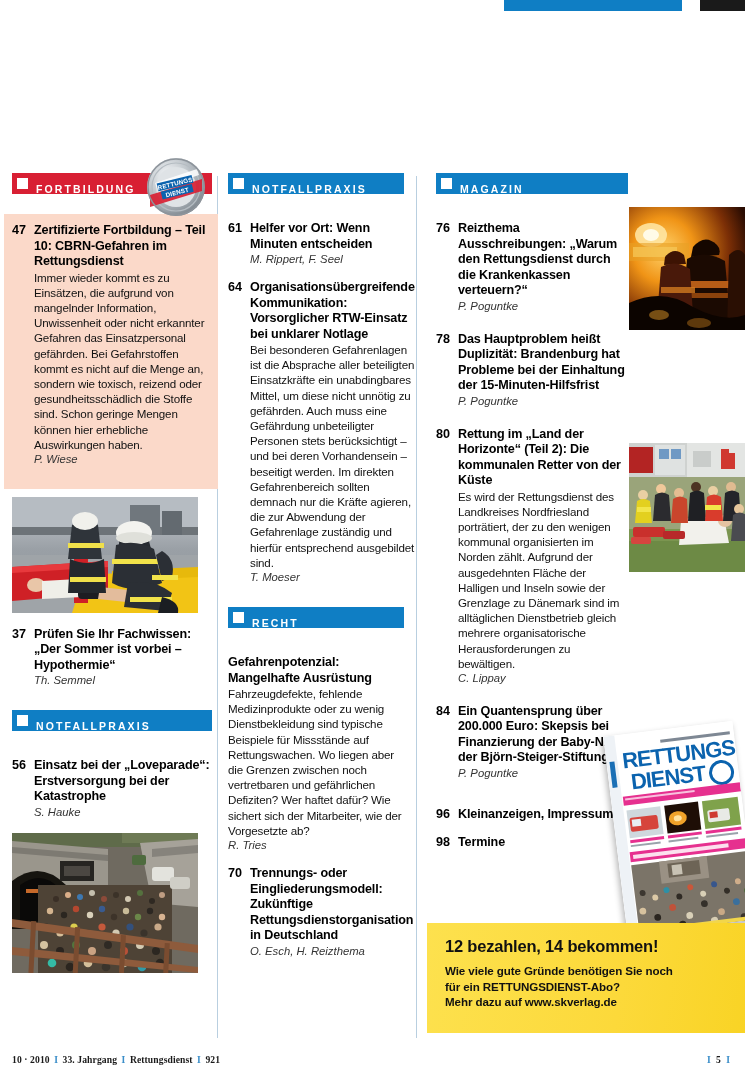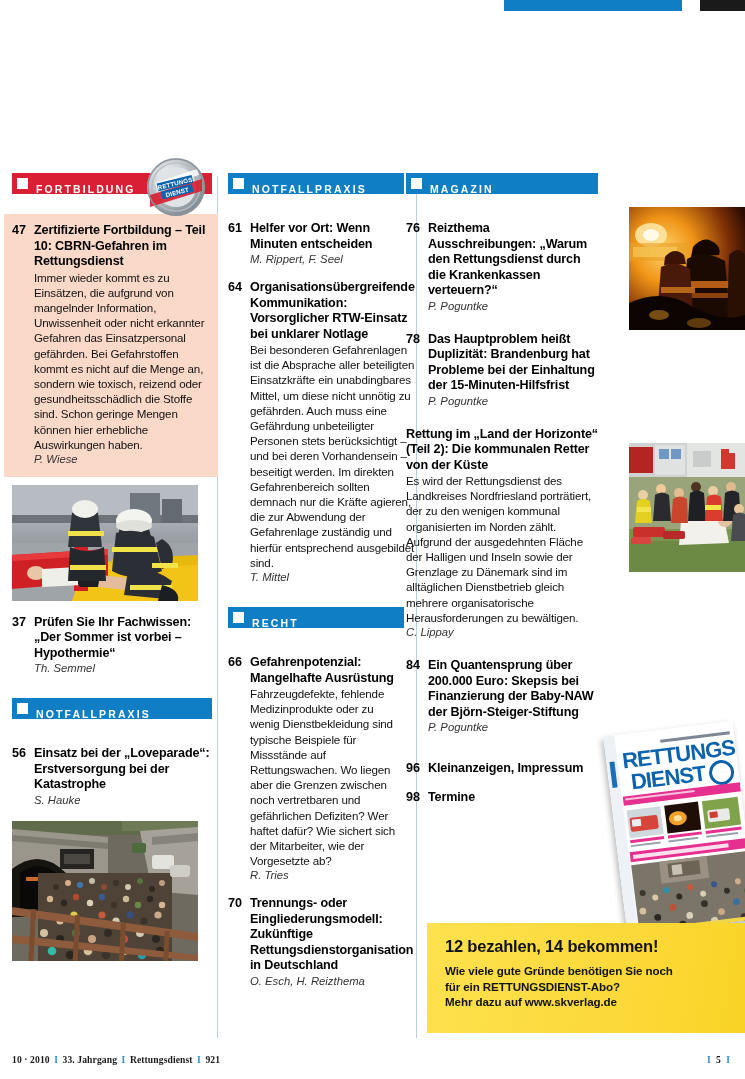--- a/index.html
+++ b/index.html
@@ -18,21 +18,21 @@
   }
   .top-bar-dark {
     position: absolute; left: 700px; top: 0px; width: 45px; height: 11px;
     background: #1a1a1a;
   }
 
   
   .col { position: absolute; top: 173px; }
   .col-1 { left: 12px;  width: 200px; }
   .col-2 { left: 228px; width: 176px; }
-  .col-3 { left: 406px; width: 192px; }
+  .col-3 { left: 436px; width: 192px; }
 
   .col-rule {
     position: absolute; width: 1px; background: #b9cfe0;
   }
 
   
   .sec-head {
     position: relative;
     height: 32px;
     display: flex; align-items: center;
@@ -79,21 +79,21 @@
     line-height: 15px;
   }
 
   
   .highlight {
     background: #fbd9c9;
     padding: 9px 10px 10px 8px;
     margin-left: -8px; margin-right: -6px;
     margin-top: -7px;
   }
-  .highlight .entry { margin-bottom: 0; }
+  .highlight .entry { margin-bottom: 12px; }
 
   
   .photo { position: relative; overflow: hidden; background:#556; }
 
   
   #photo-fire-patient { width: 186px; height: 116px; margin-top: 8px; }
   
   #photo-loveparade { width: 186px; height: 140px; margin-top: 10px; }
   
   #photo-night-fire { position:absolute; left: 629px; top: 207px; width: 116px; height: 123px; }
@@ -348,32 +348,31 @@
         <div class="title">Helfer vor Ort: Wenn Minuten entscheiden</div>
         <div class="author">M. Rippert, F. Seel</div>
       </div>
     </div>
 
     <div class="entry">
       <div class="pg">64</div>
       <div class="body">
         <div class="title">Organisationsübergreifende Kommunikation: Vorsorglicher RTW-Einsatz bei unklarer Notlage</div>
         <div class="teaser">Bei besonderen Gefahrenlagen ist die Absprache aller beteiligten Einsatzkräfte ein unabdingbares Mittel, um diese nicht unnötig zu gefährden. Auch muss eine Gefährdung unbeteiligter Personen stets berücksichtigt – und bei deren Vorhandensein – beseitigt werden. Im direkten Gefahrenbereich sollten demnach nur die Kräfte agieren, die zur Abwendung der Gefahrenlage zuständig und hierfür entsprechend ausgebildet sind.</div>
-        <div class="author">T. Mittel</div>
+        <div class="author">T. Moeser</div>
       </div>
     </div>
 
     <div class="sec-head blue" style="margin-top:22px;">
       <div class="bar"></div>
       <div class="notch"></div>
       <div class="label">RECHT</div>
     </div>
 
     <div class="entry">
-      <div class="pg">66</div>
       <div class="body">
         <div class="title">Gefahrenpotenzial: Mangelhafte Ausrüstung</div>
         <div class="teaser">Fahrzeugdefekte, fehlende Medizinprodukte oder zu wenig Dienstbekleidung sind typische Beispiele für Missstände auf Rettungswachen. Wo liegen aber die Grenzen zwischen noch vertretbaren und gefährlichen Defiziten? Wer haftet dafür? Wie sichert sich der Mitarbeiter, wie der Vorgesetzte ab?</div>
         <div class="author">R. Tries</div>
       </div>
     </div>
 
     <div class="entry">
       <div class="pg">70</div>
       <div class="body">
@@ -402,20 +401,21 @@
 
     <div class="entry" style="margin-top:18px;">
       <div class="pg">78</div>
       <div class="body">
         <div class="title">Das Hauptproblem heißt Duplizität: Brandenburg hat Probleme bei der Einhaltung der 15-Minuten-Hilfsfrist</div>
         <div class="author">P. Poguntke</div>
       </div>
     </div>
 
     <div class="entry" style="margin-top:18px;">
+      <div class="pg">80</div>
       <div class="body">
         <div class="title">Rettung im „Land der Horizonte“ (Teil 2): Die kommunalen Retter von der Küste</div>
         <div class="teaser">Es wird der Rettungsdienst des Landkreises Nordfriesland porträtiert, der zu den wenigen kommunal organisierten im Norden zählt. Aufgrund der ausgedehnten Fläche der Halligen und Inseln sowie der Grenzlage zu Dänemark sind im alltäglichen Dienstbetrieb gleich mehrere organisatorische Herausforderungen zu bewältigen.</div>
         <div class="author">C. Lippay</div>
       </div>
     </div>
 
     <div class="entry" style="margin-top:18px;">
       <div class="pg">84</div>
       <div class="body">

